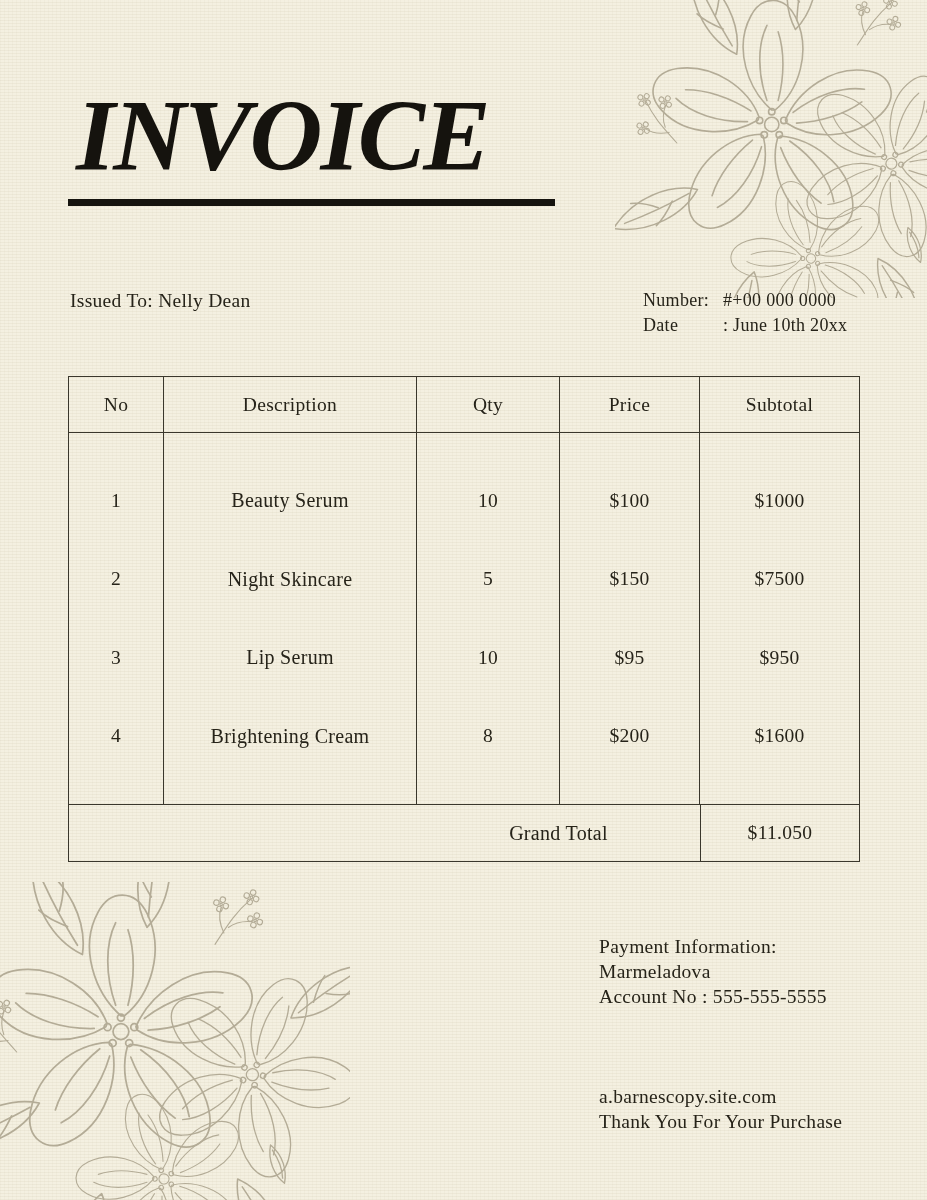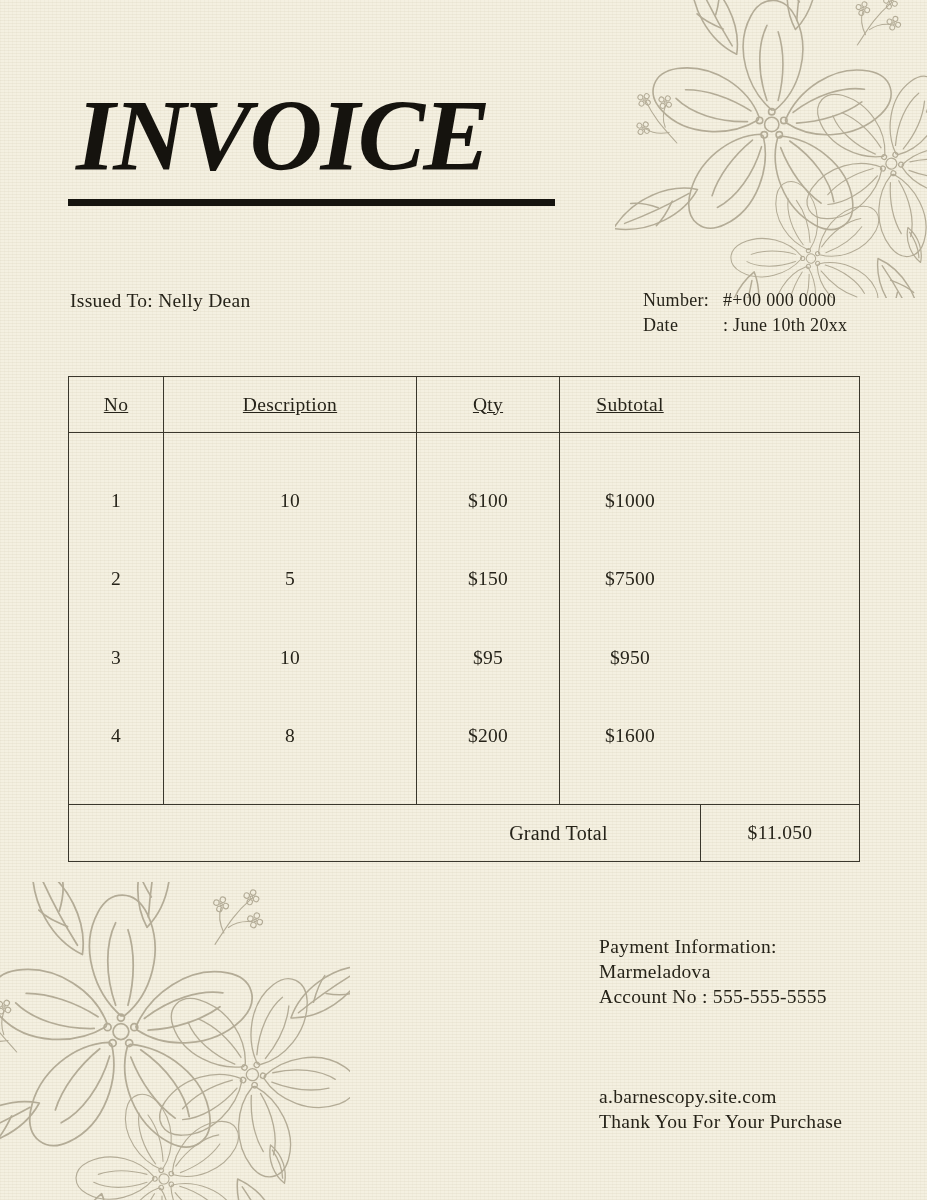--- a/index.html
+++ b/index.html
@@ -79,21 +79,20 @@
   }
   .t-header {
     display: grid;
     grid-template-columns: 95px 253px 143px 140px 159px;
     height: 56px;
     border-bottom: 1px solid var(--line);
   }
   .t-header > div {
     display: flex; align-items: center; justify-content: center;
     border-right: 1px solid var(--line);
-    text-decoration: underline;
   }
   .t-header > div:last-child { border-right: none; }
   .t-body {
     display: grid;
     grid-template-columns: 95px 253px 143px 140px 159px;
     height: 372px;
     border-bottom: 1px solid var(--line);
   }
   .t-col {
     display: flex;
@@ -243,29 +242,36 @@
       <span class="meta-label">Date</span>
       <span>: June 10th 20xx</span>
     </div>
   </div>
 
   <div class="invoice-table">
     <div class="t-header">
       <div>No</div>
       <div>Description</div>
       <div>Qty</div>
+      <div>Price</div>
       <div>Subtotal</div>
     </div>
     <div class="t-body">
       <div class="t-col">
         <div class="t-cell">1</div>
         <div class="t-cell">2</div>
         <div class="t-cell">3</div>
         <div class="t-cell">4</div>
       </div>
+      <div class="t-col desc">
+        <div class="t-cell">Beauty Serum</div>
+        <div class="t-cell">Night Skincare</div>
+        <div class="t-cell">Lip Serum</div>
+        <div class="t-cell">Brightening Cream</div>
+      </div>
       <div class="t-col">
         <div class="t-cell">10</div>
         <div class="t-cell">5</div>
         <div class="t-cell">10</div>
         <div class="t-cell">8</div>
       </div>
       <div class="t-col">
         <div class="t-cell">$100</div>
         <div class="t-cell">$150</div>
         <div class="t-cell">$95</div>

